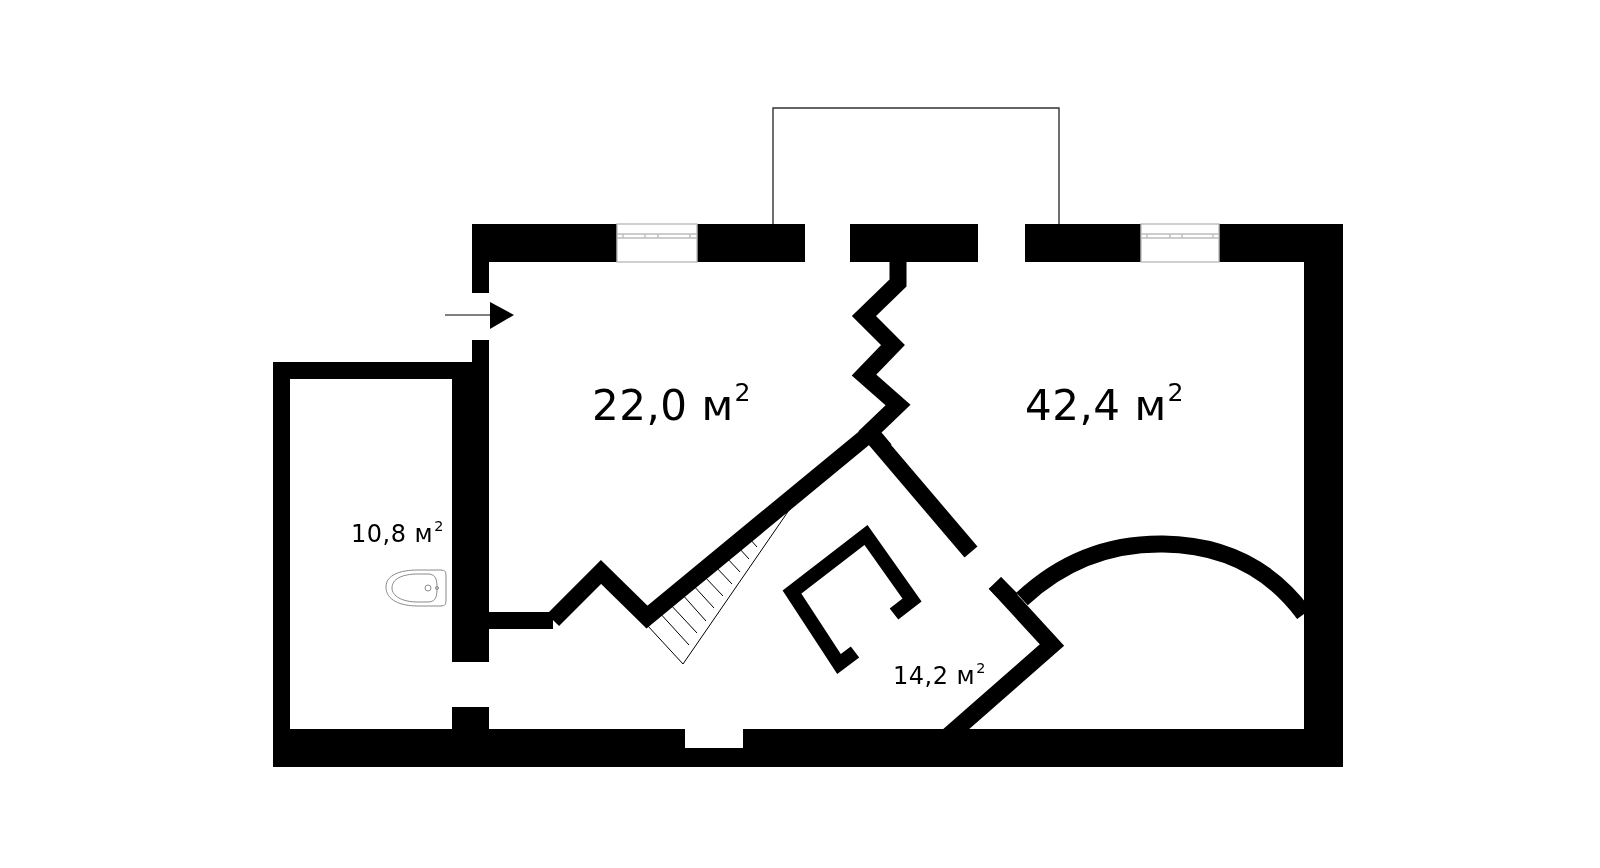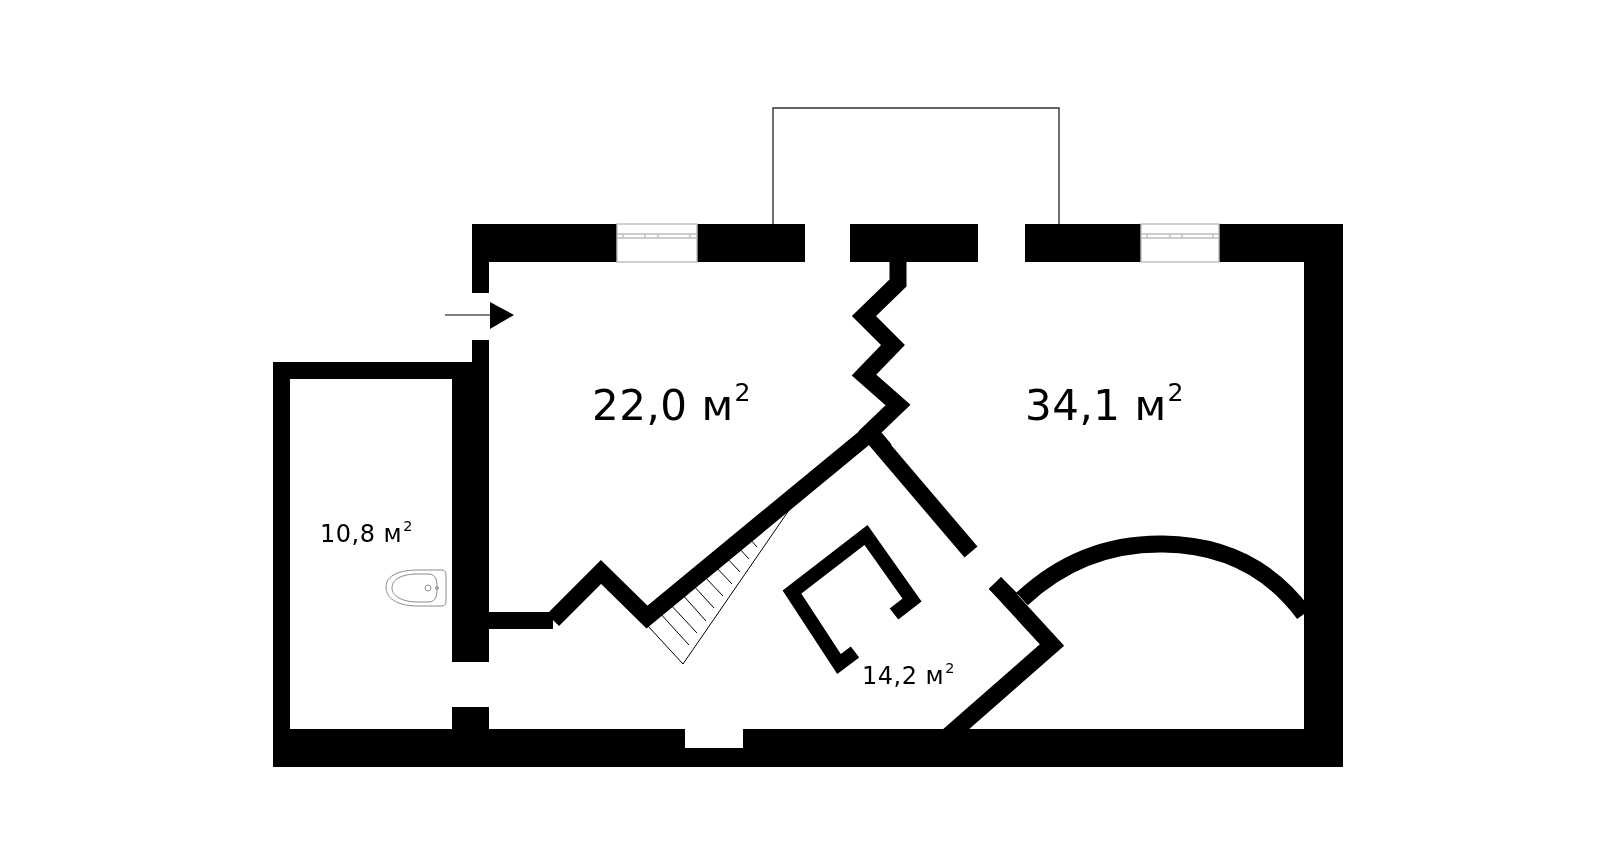--- a/index.html
+++ b/index.html
@@ -1,21 +1,21 @@
 <!DOCTYPE html>
 <html><head>
 <meta charset="utf-8">
 <style>
   html, body { margin: 0; padding: 0; background: #ffffff; }
   body { width: 1600px; height: 868px; position: relative; overflow: hidden; font-family: "DejaVu Sans", sans-serif; }
   #plan { position: absolute; left: 0; top: 0; width: 1600px; height: 868px; }
   .label { position: absolute; color: #000; white-space: nowrap; font-family: "DejaVu Sans", sans-serif; letter-spacing: 0.5px; }
   .label sup { font-size: 0.6em; vertical-align: 0.75em; margin-left: 1px; }
   .lg { font-size: 42px; text-align: center; }
-  .sm { font-size: 24px; }
+  .sm { font-size: 24px; margin-left: 31px; }
 </style>
 </head>
 <body>
 
 <svg id="plan" viewBox="0 0 1600 868" xmlns="http://www.w3.org/2000/svg">
 
   <polyline points="773,224 773,108 1059,108 1059,224" fill="none" stroke="#333" stroke-width="1.4"></polyline>
 
   <g fill="#000">
     <rect x="472" y="224" width="145" height="38"></rect>
@@ -98,21 +98,21 @@
     <circle cx="428" cy="588" r="3"></circle>
     <circle cx="437" cy="588" r="1.5"></circle>
   </g>
 </svg>
 
 <div class="label lg" style="left:592px; top:378px;">
   <span>22,0</span>
   <span>м</span><sup>2</sup>
 </div>
 <div class="label lg" style="left:1025px; top:378px;">
-  <span>34,1</span>
+  <span>42,4</span>
   <span>м</span><sup>2</sup>
 </div>
 <div class="label sm" style="left:320px; top:518px;">
   <span>10,8</span>
   <span>м</span><sup>2</sup>
 </div>
 <div class="label sm" style="left:862px; top:660px;">
   <span>14,2</span>
   <span>м</span><sup>2</sup>
 </div>

